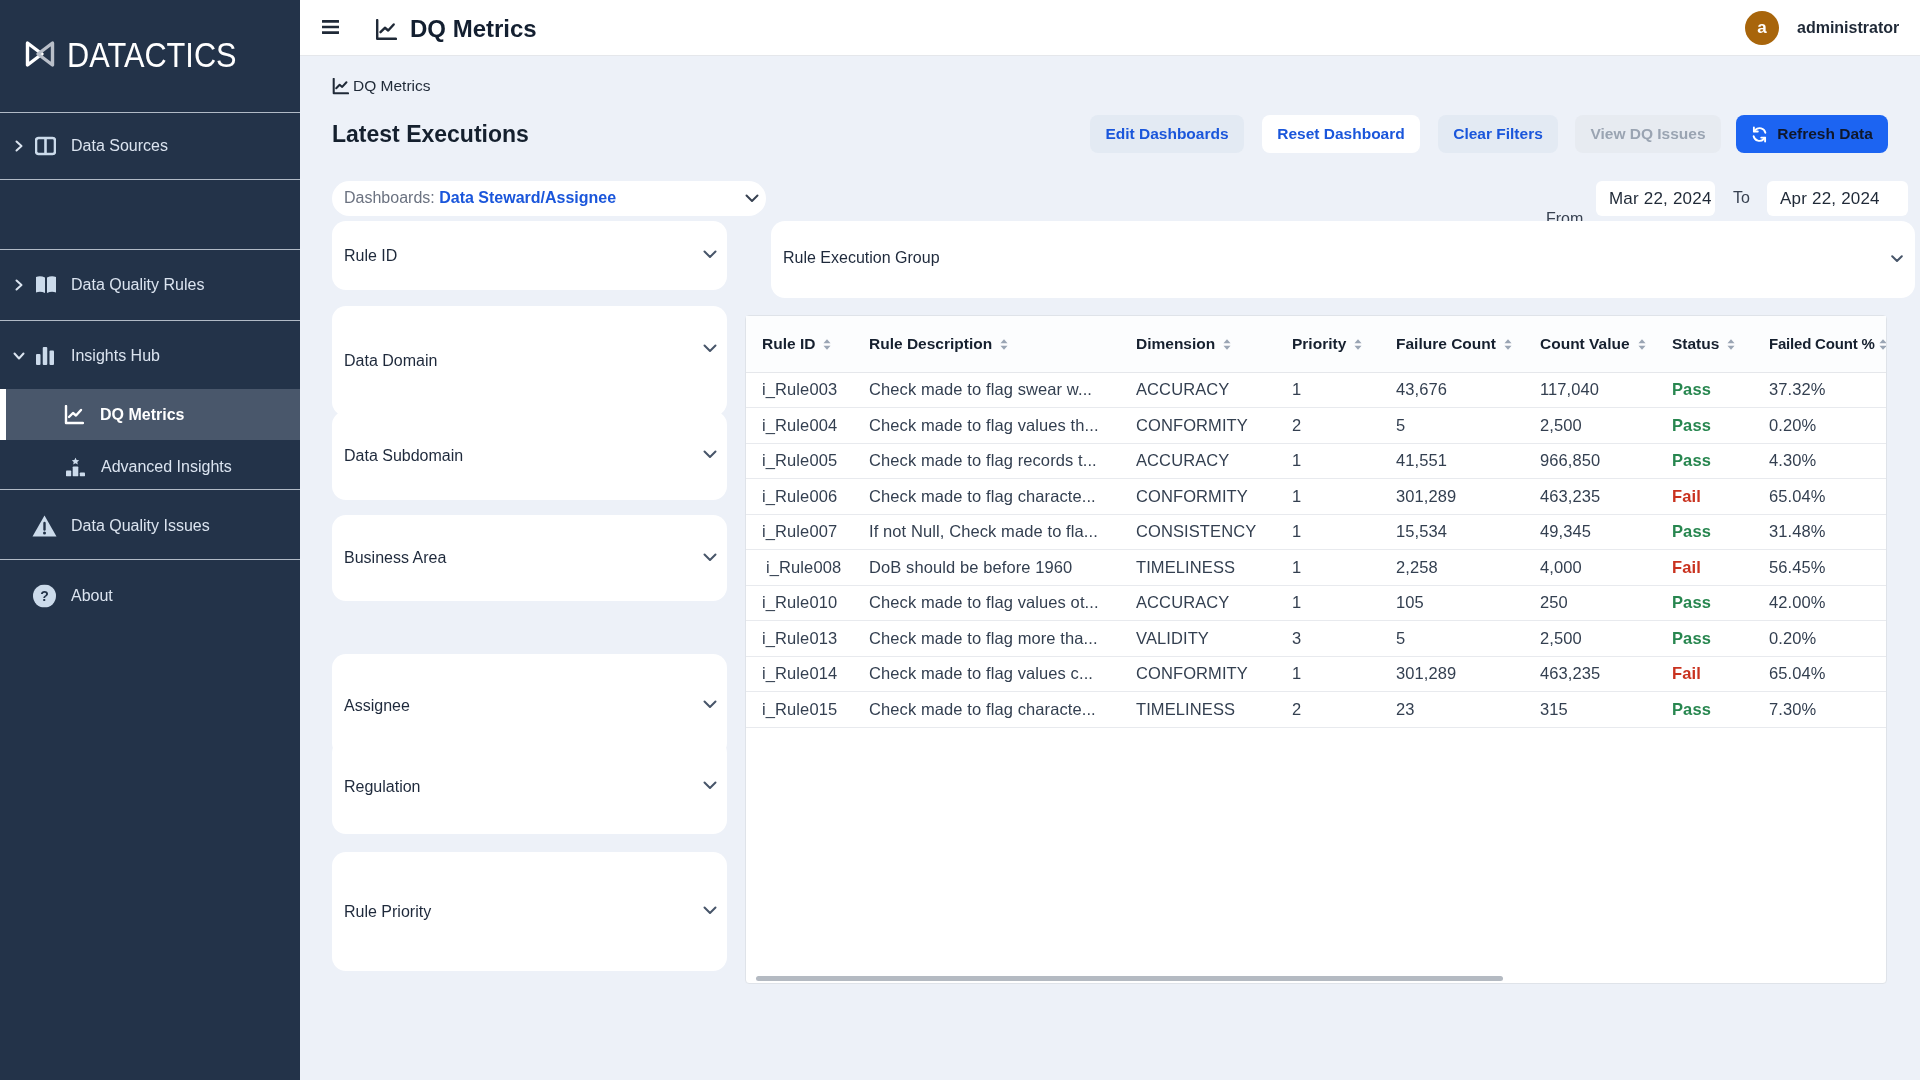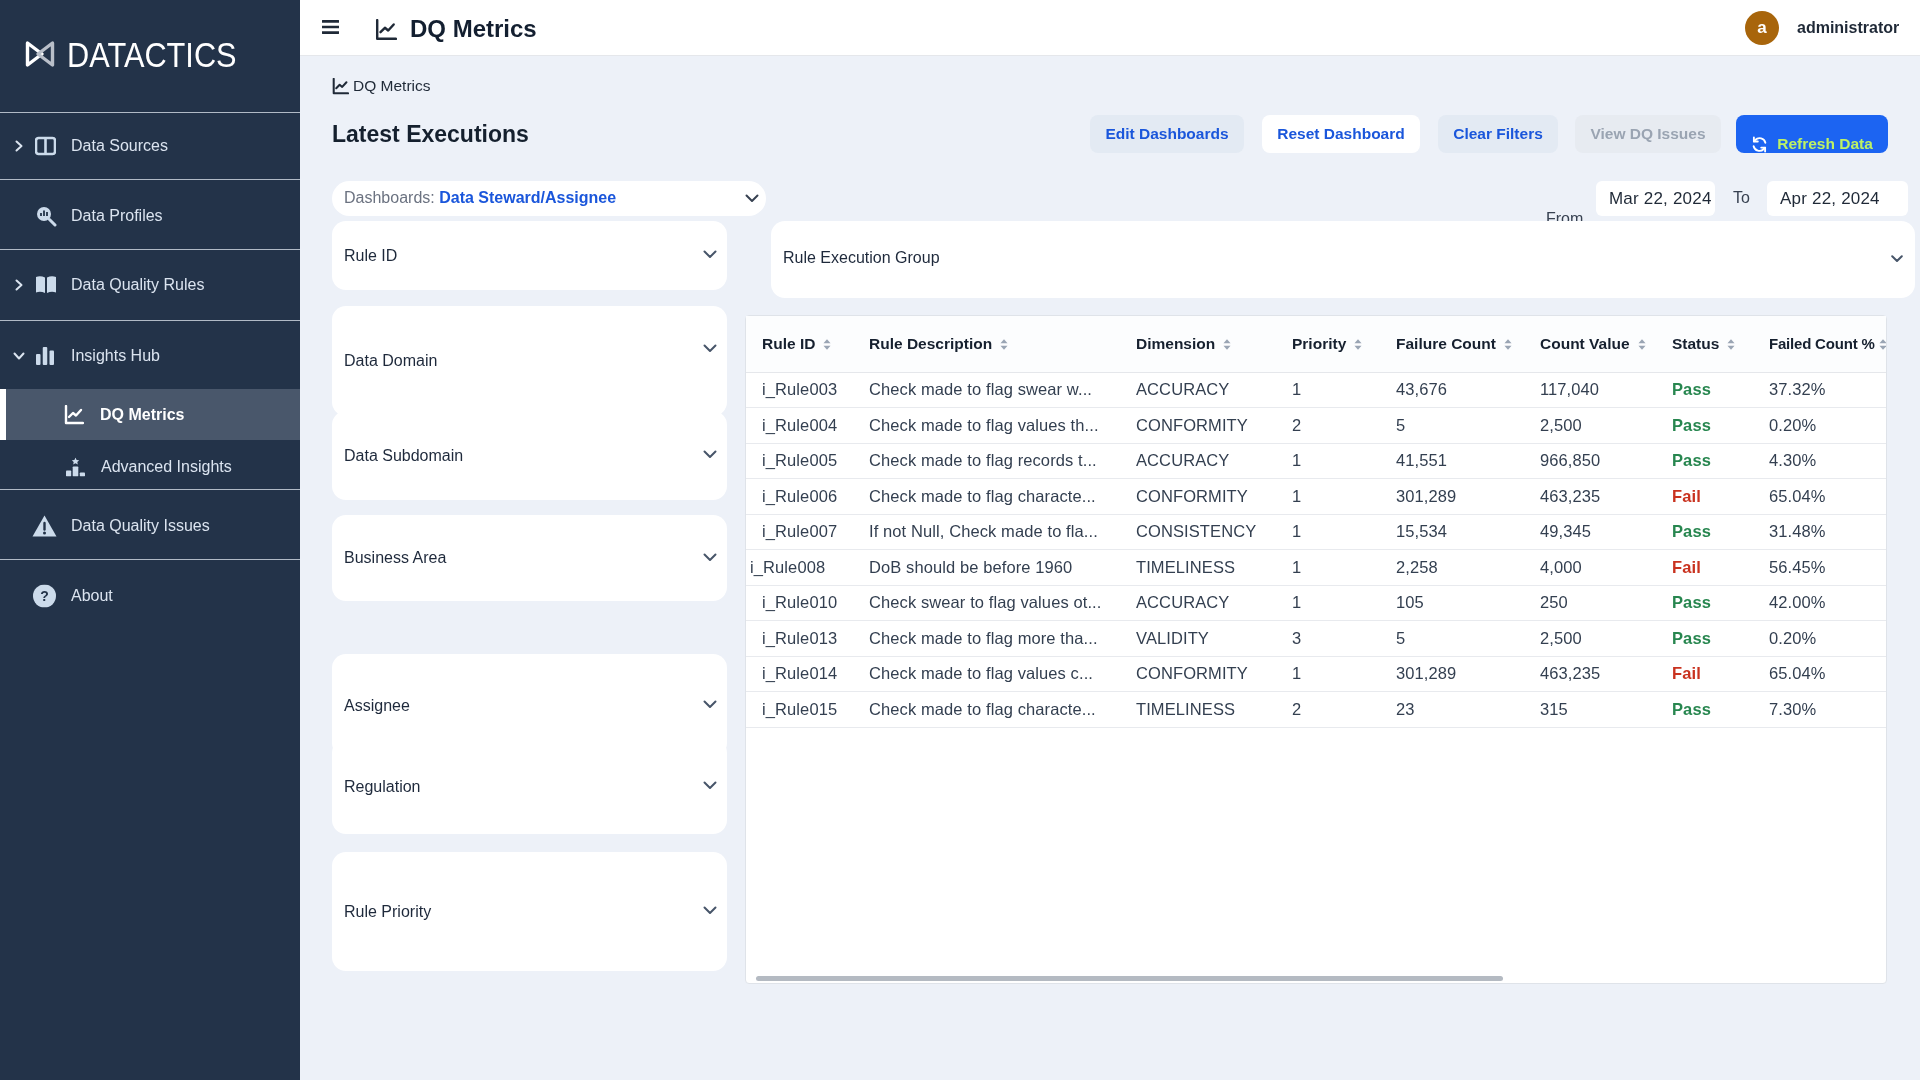--- a/index.html
+++ b/index.html
@@ -27,21 +27,21 @@
   #crumb { position:absolute; left:353px; top:77px; font-size:15.5px; color:#1f2937; }
 
   
   #sectitle { position:absolute; left:332px; top:121px; font-size:23px; font-weight:bold; color:#15202e; }
 
   
   .btn { position:absolute; top:115px; height:38px; border-radius:8px; font-size:15.5px; font-weight:600; color:#1a56db; display:flex; align-items:center; justify-content:center; }
   .btn-grey { background:#e3eaf3; }
   .btn-white { background:#ffffff; }
   .btn-disabled { background:#e7ebf1; color:#9aa4b2; }
-  .btn-blue { background:#1c64f2; color:#bef264;align-items:flex-end; }
+  .btn-blue { background:#1c64f2; color:#0f172a; }
 
   
   #pill { position:absolute; left:332px; top:181px; width:434px; height:35px; background:#ffffff; border-radius:18px; }
   #pill-text { position:absolute; left:344px; top:189px; font-size:16px; color:#6b7280; }
   #pill-text b { color:#1a56db; font-weight:600; }
   .sorticon { margin-left:8px; vertical-align:-1px; }
 
   
   .datelbl { position:absolute; top:189px; font-size:16px; color:#374151; }
   .datebox { position:absolute; top:181px; height:35px; background:#ffffff; border-radius:6px; font-size:17px; letter-spacing:0.2px; color:#1f2937; line-height:35px; overflow:hidden; }
@@ -86,30 +86,20 @@
     <svg class="sb-chev" width="12" height="12" viewBox="0 0 12 12">
         <path d="M3.5 1.5 L8.5 6 L3.5 10.5" fill="none" stroke="#dbe4f0" stroke-width="2" stroke-linecap="round" stroke-linejoin="round"></path>
       </svg>
     <svg class="sb-icon" width="21" height="21" viewBox="0 0 21 21">
         <rect x="1" y="2.5" width="19" height="16" rx="2.5" fill="none" stroke="#ccdbeb" stroke-width="2.6"></rect>
         <line x1="10.5" y1="2.5" x2="10.5" y2="18.5" stroke="#ccdbeb" stroke-width="2.6"></line>
       </svg>
     <span class="sb-label">Data Sources</span>
   </div>
 
-  <div class="sb-item" style="top:181px;height:70px;">
-    <svg class="sb-icon" width="22" height="22" viewBox="0 0 22 22">
-        <circle cx="9" cy="9" r="7" fill="#ccdbeb"></circle>
-        <line x1="14.5" y1="14.5" x2="20" y2="20" stroke="#ccdbeb" stroke-width="3" stroke-linecap="round"></line>
-        <line x1="6" y1="11" x2="6" y2="8" stroke="#233349" stroke-width="1.8"></line>
-        <line x1="9" y1="11" x2="9" y2="5.5" stroke="#233349" stroke-width="1.8"></line>
-        <line x1="12" y1="11" x2="12" y2="7" stroke="#233349" stroke-width="1.8"></line>
-      </svg>
-    <span class="sb-label">Data Profiles</span>
-  </div>
 
   <div class="sb-item" style="top:249px;height:71px;">
     <svg class="sb-chev" width="12" height="12" viewBox="0 0 12 12">
         <path d="M3.5 1.5 L8.5 6 L3.5 10.5" fill="none" stroke="#dbe4f0" stroke-width="2" stroke-linecap="round" stroke-linejoin="round"></path>
       </svg>
     <svg class="sb-icon" width="22" height="20" viewBox="0 0 22 20">
         <path d="M1 2 Q5.5 0.5 10 2.5 L10 18 Q5.5 16 1 17.5 Z" fill="#ccdbeb"></path>
         <path d="M21 2 Q16.5 0.5 12 2.5 L12 18 Q16.5 16 21 17.5 Z" fill="#ccdbeb"></path>
       </svg>
     <span class="sb-label">Data Quality Rules</span>
@@ -352,32 +342,32 @@
           <td style="padding-left:16px;">i_Rule007</td>
           <td style="padding-left:13px;">If not Null, Check made to fla...</td>
           <td style="padding-left:11px;">CONSISTENCY</td>
           <td style="padding-left:12px;">1</td>
           <td style="padding-left:12px;">15,534</td>
           <td style="padding-left:12px;">49,345</td>
           <td style="padding-left:12px;" class="pass">Pass</td>
           <td style="padding-left:12px;">31.48%</td>
         </tr>
       <tr>
-          <td style="padding-left:4px;">i_Rule008</td>
+          <td style="padding-left:20px;">i_Rule008</td>
           <td style="padding-left:13px;">DoB should be before 1960</td>
           <td style="padding-left:11px;">TIMELINESS</td>
           <td style="padding-left:12px;">1</td>
           <td style="padding-left:12px;">2,258</td>
           <td style="padding-left:12px;">4,000</td>
           <td style="padding-left:12px;" class="fail">Fail</td>
           <td style="padding-left:12px;">56.45%</td>
         </tr>
       <tr>
           <td style="padding-left:16px;">i_Rule010</td>
-          <td style="padding-left:13px;">Check swear to flag values ot...</td>
+          <td style="padding-left:13px;">Check made to flag values ot...</td>
           <td style="padding-left:11px;">ACCURACY</td>
           <td style="padding-left:12px;">1</td>
           <td style="padding-left:12px;">105</td>
           <td style="padding-left:12px;">250</td>
           <td style="padding-left:12px;" class="pass">Pass</td>
           <td style="padding-left:12px;">42.00%</td>
         </tr>
       <tr>
           <td style="padding-left:16px;">i_Rule013</td>
           <td style="padding-left:13px;">Check made to flag more tha...</td>

